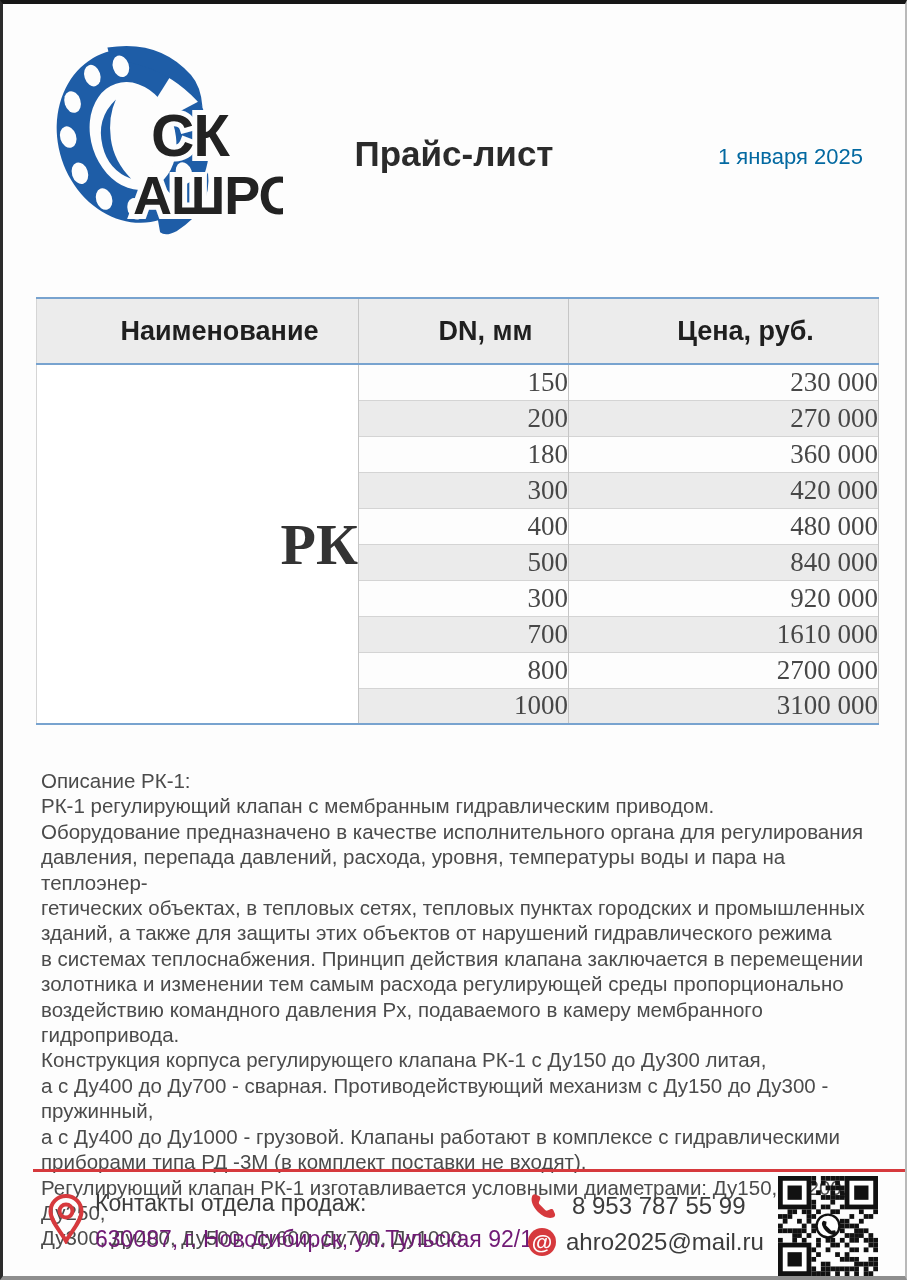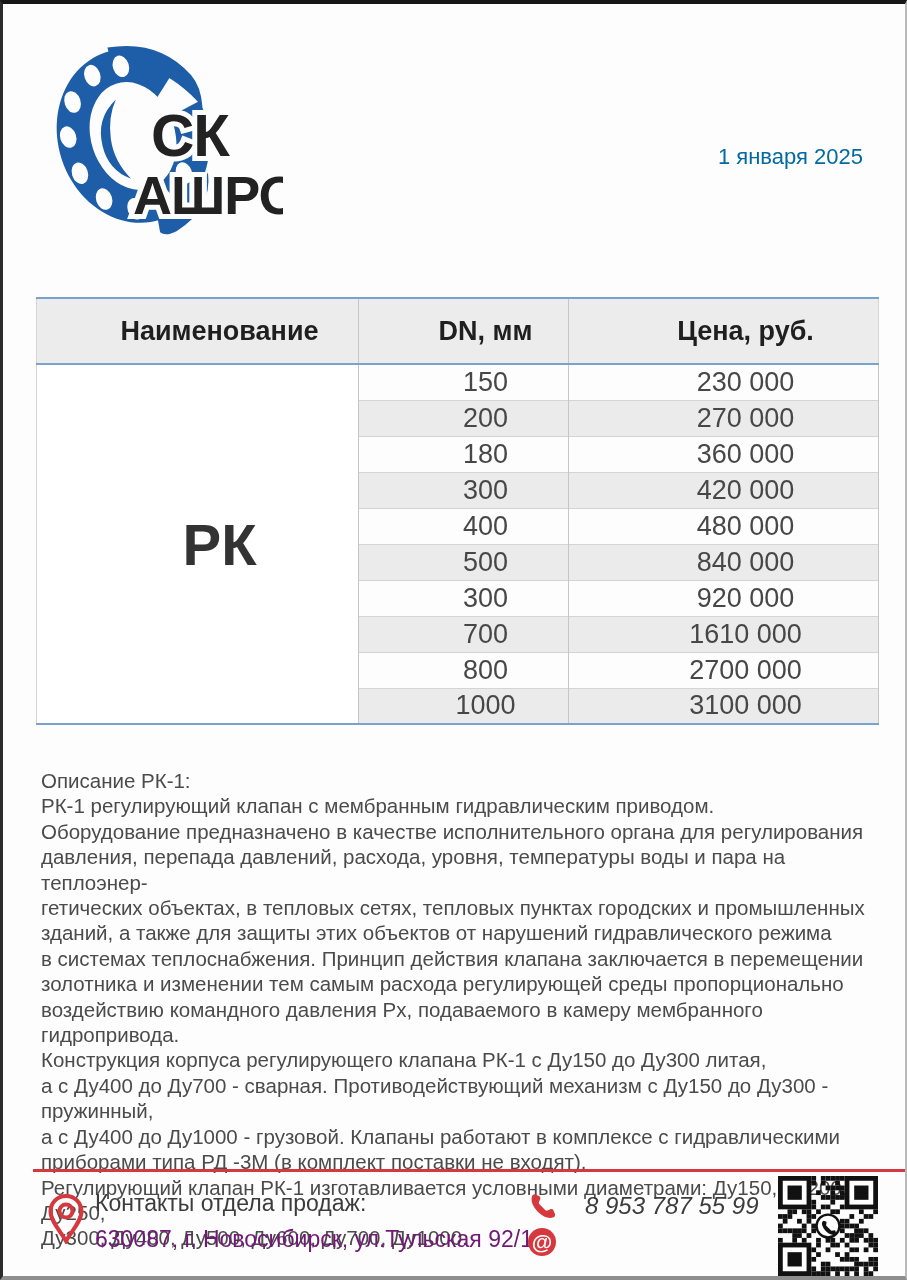--- a/index.html
+++ b/index.html
@@ -43,22 +43,23 @@
     height: 66px; background: #ececec;
     border-top: 2px solid #78a3cf; border-bottom: 2px solid #78a3cf;
     font-size: 27px; font-weight: bold; color: #1f1f1f;
     text-align: center; vertical-align: middle;
   }
   .price-table th, .price-table td { border-left: 1px solid #c6c6c6; border-right: 1px solid #c6c6c6; padding-left: 44px; }
   .price-table thead th:first-child, .price-table td.cell-group { border-left: 1px solid #d5d5d5; }
   .price-table thead th:last-child { border-right: 1px solid #d5d5d5; }
   .price-table tbody td {
     height: 36px; font-size: 27px; color: #474747;
-    text-align: center; vertical-align: middle;
+    text-align: right; vertical-align: middle;
     border-top: 1px solid #d4d4d4;
+    font-family: Liberation Serif, serif;
   }
   .price-table tbody tr:first-child td { border-top: none; }
   .price-table tbody tr.striped td.cell-dn,
   .price-table tbody tr.striped td.cell-price { background: #ebebeb; }
   .price-table td.cell-group {
     background: #fff; font-size: 58px; font-weight: bold; color: #333;
     border-top: none; border-bottom: 2px solid #78a3cf;
   }
   .price-table tbody tr:last-child td { border-bottom: 2px solid #78a3cf; }
 
@@ -72,21 +73,21 @@
   
   .footer-rule {
     position: absolute; left: 30px; top: 1165px; width: 875px; height: 0;
     border-top: 3px solid #d6393d;
   }
   .footer { position: absolute; left: 0; top: 1178px; width: 907px; height: 100px; }
   .pin-icon { position: absolute; left: 45px; top: 12px; width: 36px; height: 50px; }
   .contacts-block { position: absolute; left: 92px; top: 8px; }
   .contacts-title { font-size: 23px; color: #3c3c3c; margin-bottom: 9px; }
   .contacts-address { font-size: 23px; color: #701a75; }
-  .phone-row { position: absolute; left: 527px; top: 10px; display: flex; align-items: center; gap: 29px; font-style: italic; }
+  .phone-row { position: absolute; left: 527px; top: 10px; display: flex; align-items: center; gap: 16px; }
   .email-row { position: absolute; left: 525px; top: 46px; display: flex; align-items: center; gap: 10px; }
   .phone-row .txt, .email-row .txt { font-size: 24px; color: #3c3c3c; }
   .phone-icon { width: 26px; height: 26px; }
   .at-icon {
     width: 28px; height: 28px; border-radius: 50%; background: #d6393d;
     color: #fff; font-size: 21px; font-weight: bold; line-height: 28px; text-align: center;
   }
   .qr { position: absolute; left: 775px; top: -6px; width: 100px; height: 100px; }
 </style>
 </head>
@@ -109,20 +110,21 @@
       <ellipse cx="38" cy="91" rx="8" ry="11" fill="#fdfdfd"></ellipse>
       <ellipse cx="53" cy="59" rx="8" ry="11" fill="#fdfdfd"></ellipse>
       <ellipse cx="80" cy="40" rx="8" ry="11" fill="#fdfdfd"></ellipse>
       <ellipse cx="110" cy="40" rx="8" ry="11" fill="#fdfdfd"></ellipse>
       <path fill="#1e5da7" d="M95 70 Q70 82 68 110 Q66 135 85 150 Q74 128 78 106 Q82 84 95 70 Z"></path>
     </g>
     <text x="118" y="130" font-family="Liberation Sans, sans-serif" font-size="60" font-weight="bold" fill="#222" stroke="#fdfdfd" stroke-width="10" paint-order="stroke" letter-spacing="-1">СК</text>
     <text x="100" y="188" font-family="Liberation Sans, sans-serif" font-size="54" font-weight="bold" fill="#222" stroke="#fdfdfd" stroke-width="10" paint-order="stroke" letter-spacing="-1">АШРО</text>
   </svg>
 
+  <div class="doc-title">Прайс-лист</div>
   <div class="doc-date">1 января 2025</div>
 
   <table class="price-table">
     <colgroup>
         <col class="c-name">
         <col class="c-dn">
         <col class="c-price">
       </colgroup>
     <thead>
       <tr>
@@ -207,20 +209,21 @@
 
     <div class="phone-row">
       <svg class="phone-icon" viewBox="0 0 26 26">
         <path fill="#d6393d" d="M5.5 1.5 C4 1 2.5 2 2 3.5 C0.5 8 3 14 8 19 C13 24 19 26 23 24.5 C24.5 24 25.5 22.5 25 21 L23.5 17.5 C23 16.3 21.6 15.8 20.4 16.3 L17.5 17.5 C16.7 17.8 15.8 17.6 15.2 17 L9.5 11.3 C8.9 10.7 8.7 9.8 9 9 L10.2 6.1 C10.7 4.9 10.2 3.5 9 3 Z"></path>
       </svg>
       <span class="txt">8 953 787 55 99</span>
     </div>
 
     <div class="email-row">
       <span class="at-icon">@</span>
+      <span class="txt">ahro2025@mail.ru</span>
     </div>
 
     <svg class="qr" id="qr-svg" viewBox="0 0 21 21">
         <rect x="7" y="0" width="1" height="1" fill="#111"></rect>
         <rect x="9" y="0" width="1" height="1" fill="#111"></rect>
         <rect x="10" y="0" width="1" height="1" fill="#111"></rect>
         <rect x="11" y="0" width="1" height="1" fill="#111"></rect>
         <rect x="12" y="0" width="1" height="1" fill="#111"></rect>
         <rect x="13" y="0" width="1" height="1" fill="#111"></rect>
         <rect x="7" y="1" width="1" height="1" fill="#111"></rect>

